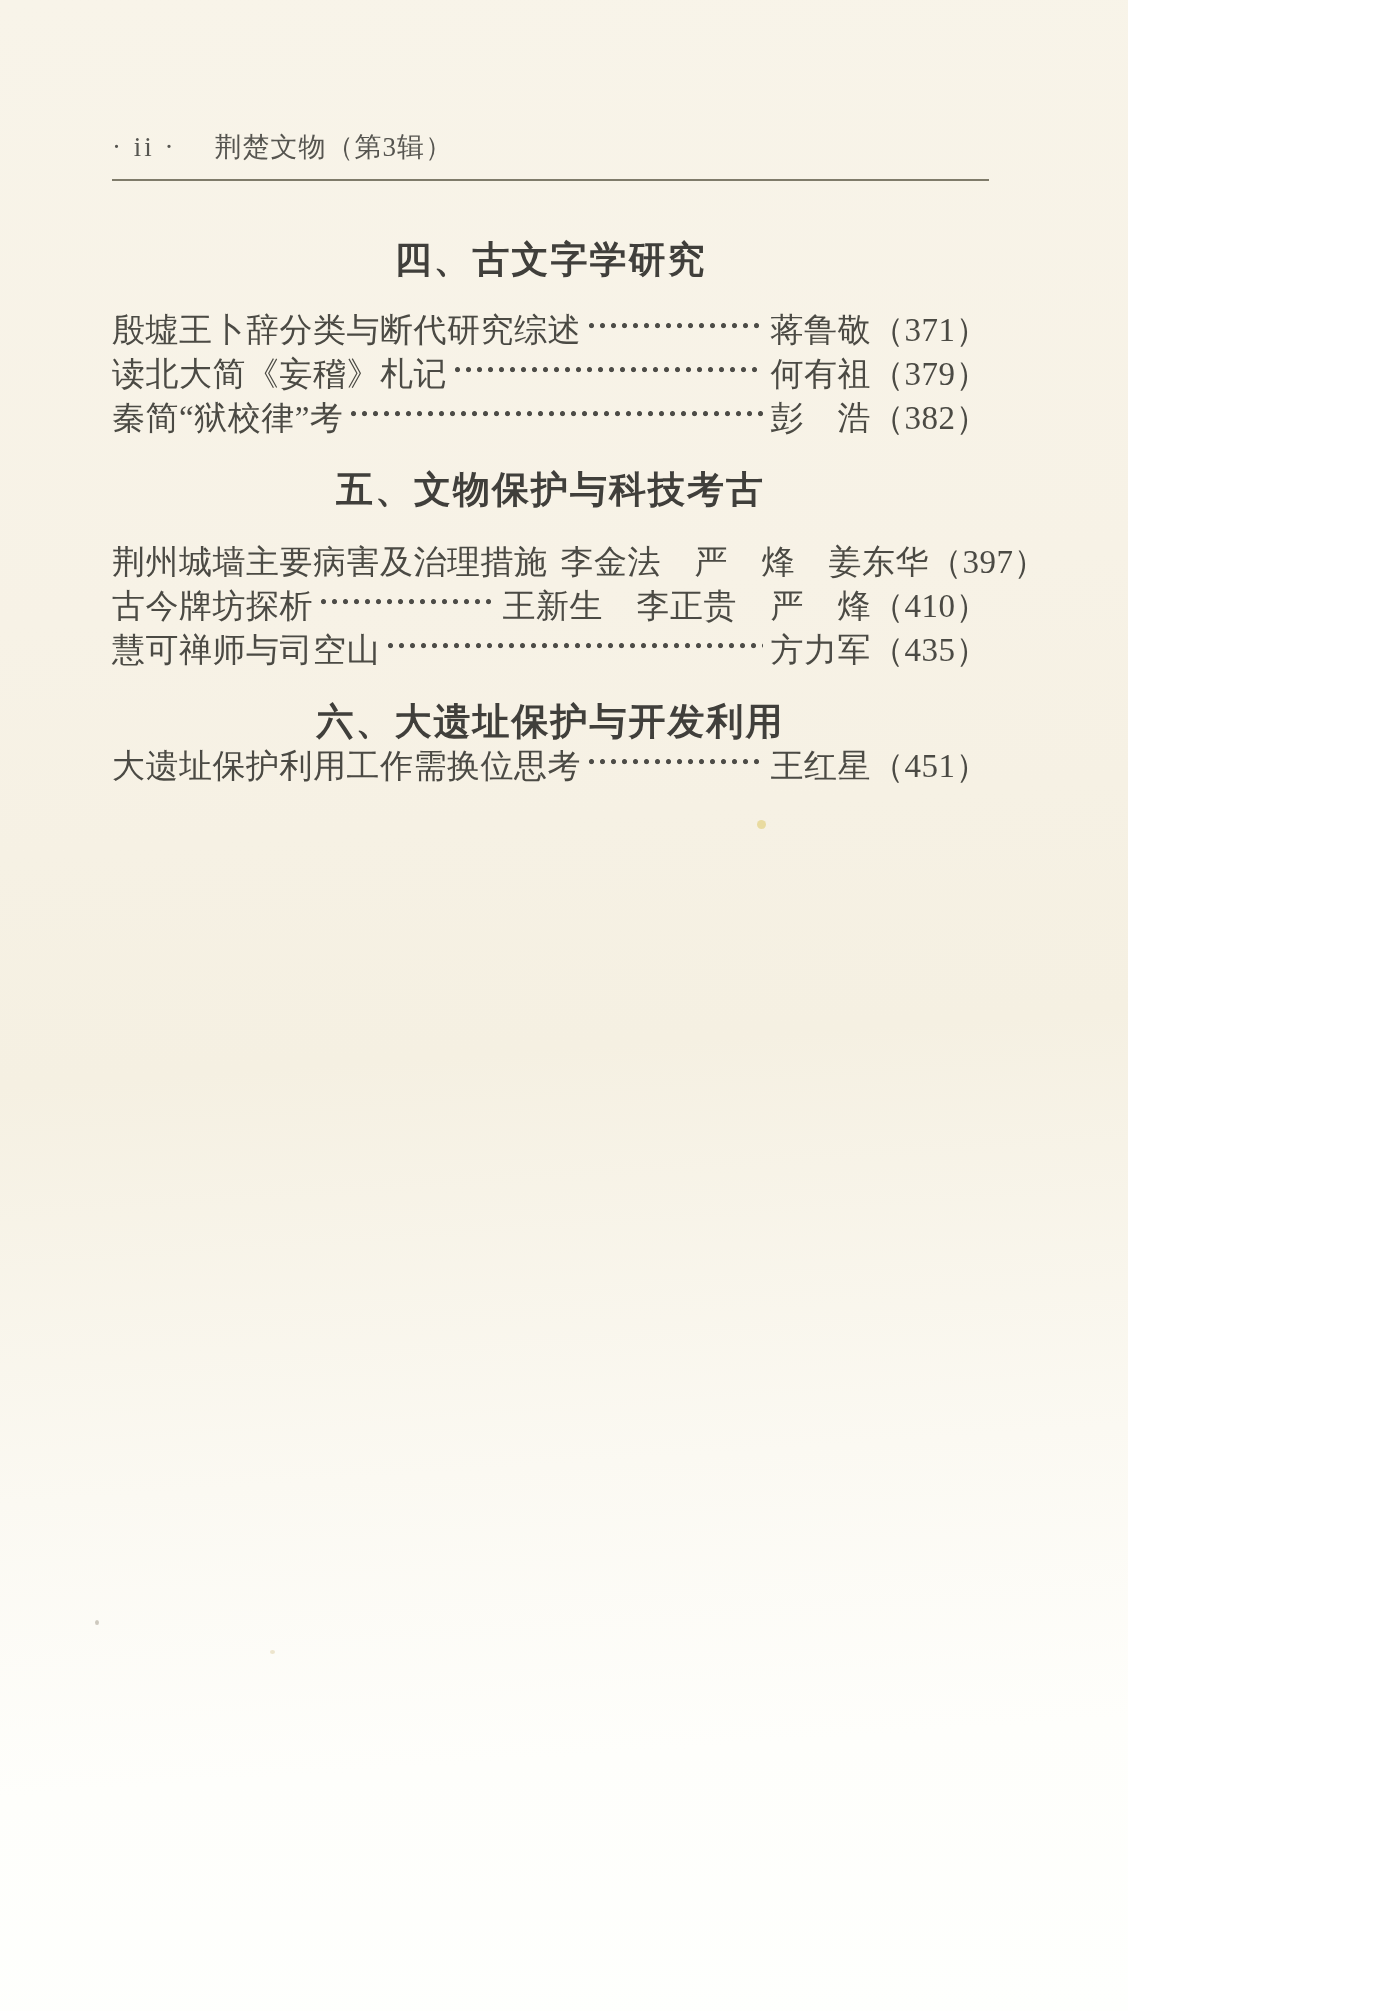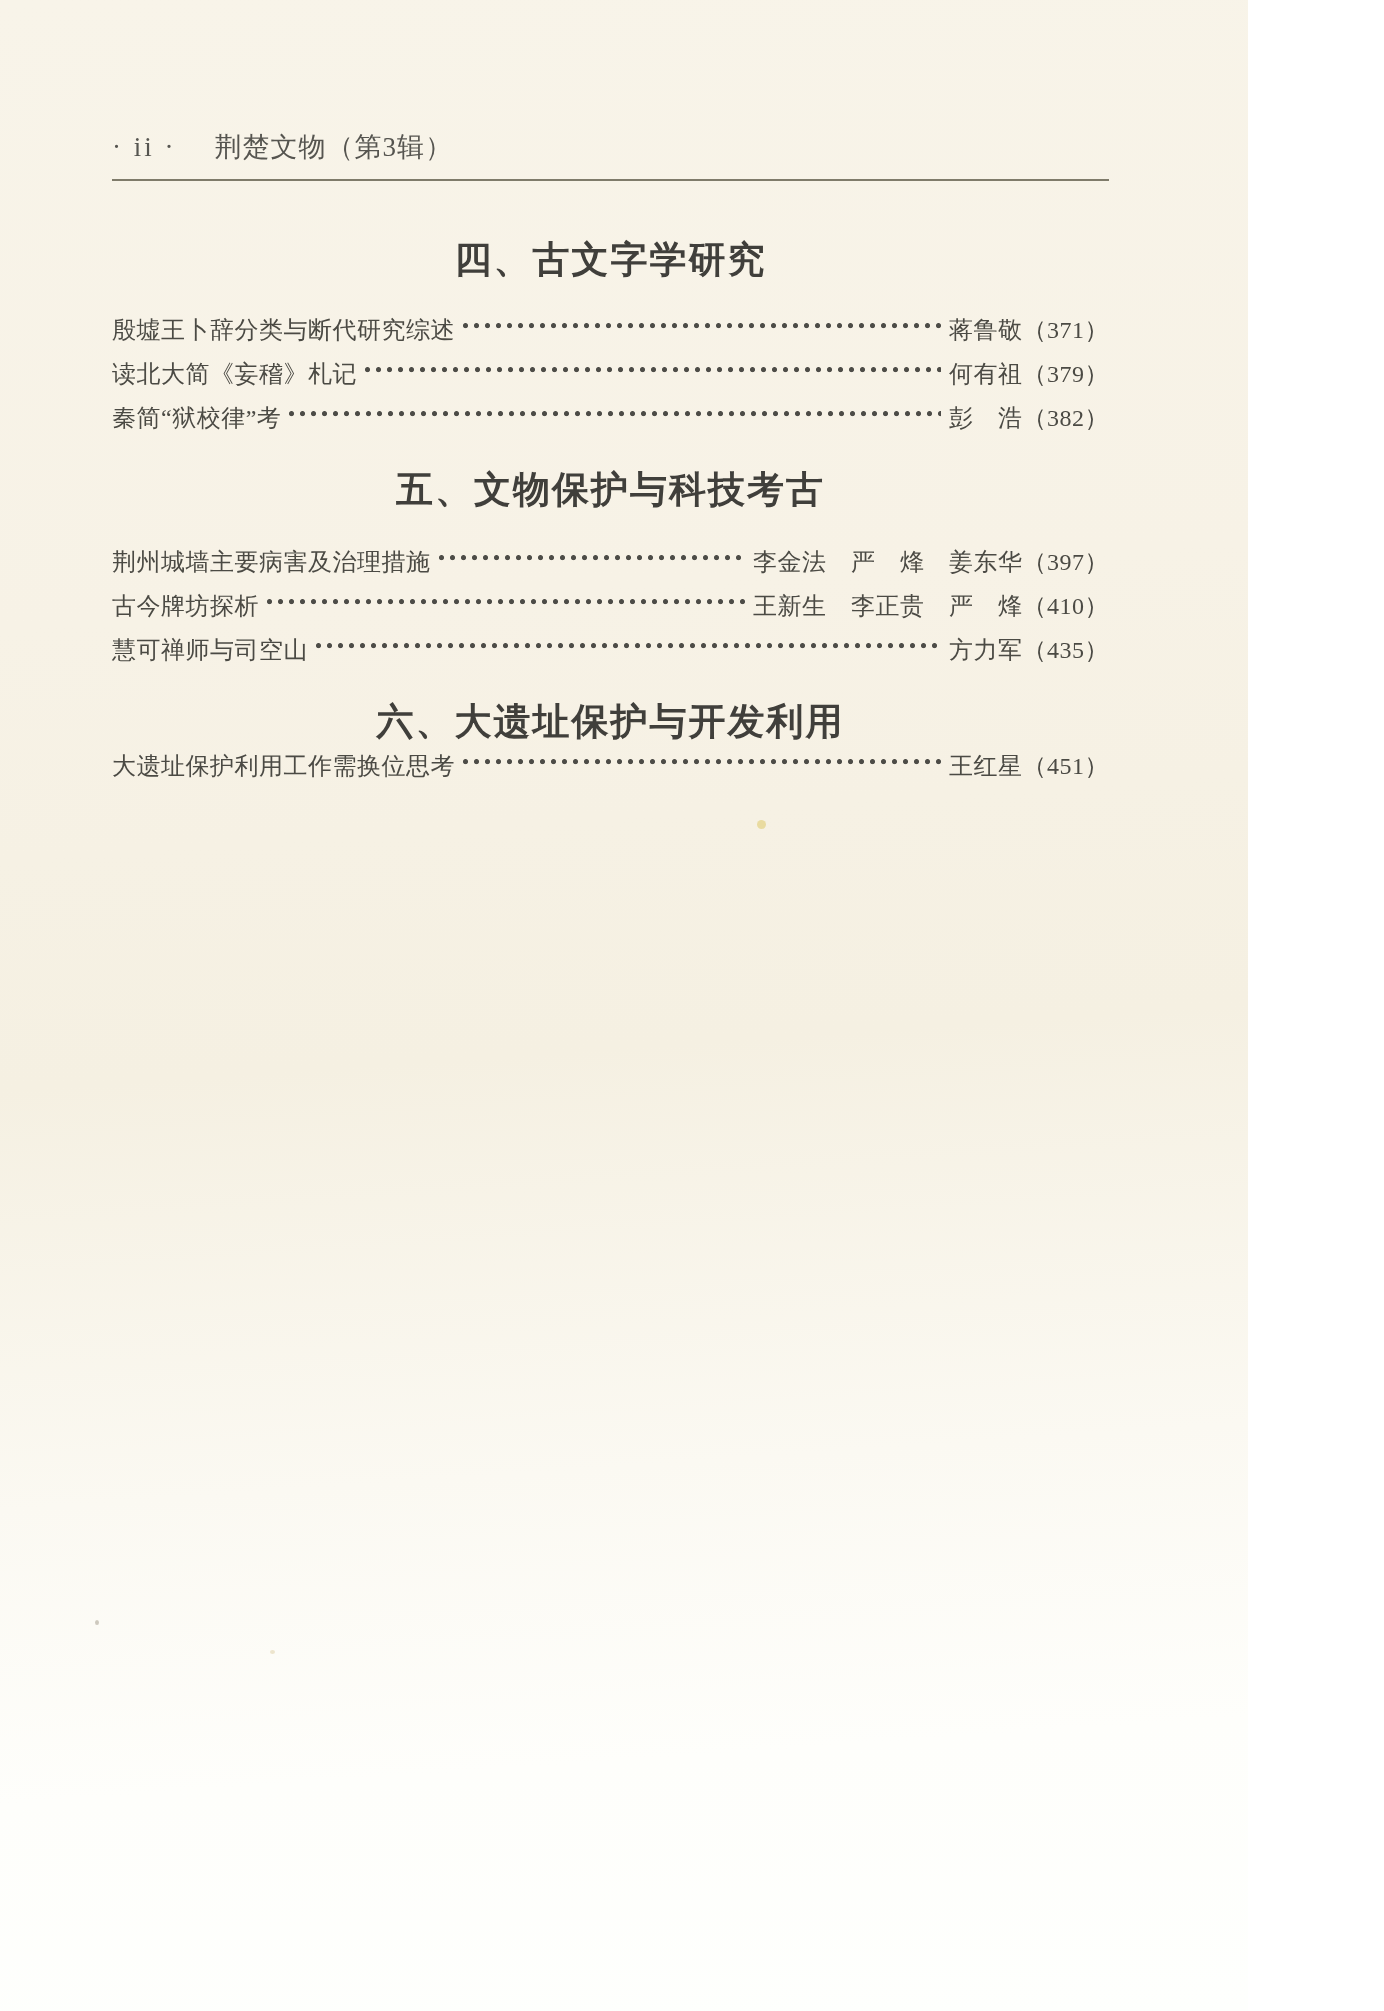--- a/index.html
+++ b/index.html
@@ -2,21 +2,21 @@
 <html lang="zh"><head>
 <meta charset="utf-8">
 <style>
   html, body {
     margin: 0;
     padding: 0;
     background: #ffffff;
   }
   .page {
     position: relative;
-    width: 1248px;
+    width: 1128px;
     height: 2011px;
     overflow: hidden;
     background: linear-gradient(176deg,
       #f8f4e9 0%,
       #f7f2e6 30%,
       #f5f0e2 52%,
       #fbf9f2 72%,
       #fefefb 86%,
       #fefffd 100%);
     font-family: "Liberation Serif", "DejaVu Serif", serif;
@@ -66,21 +66,21 @@
   .entries {
     margin: 0;
   }
   .entries.g1 { margin-top: 26px; }
   .entries.g2 { margin-top: 28px; }
   .entries.g3 { }
   .entry {
     display: flex;
     align-items: center;
     height: 44px;
-    font-size: 24px;
+    font-size: 33px;
     letter-spacing: 0.5px;
     white-space: nowrap;
   }
   .entry-title {
     flex: 0 0 auto;
   }
   .leader {
     flex: 1 1 auto;
     align-self: stretch;
     margin: 0 8px 0 5px;

